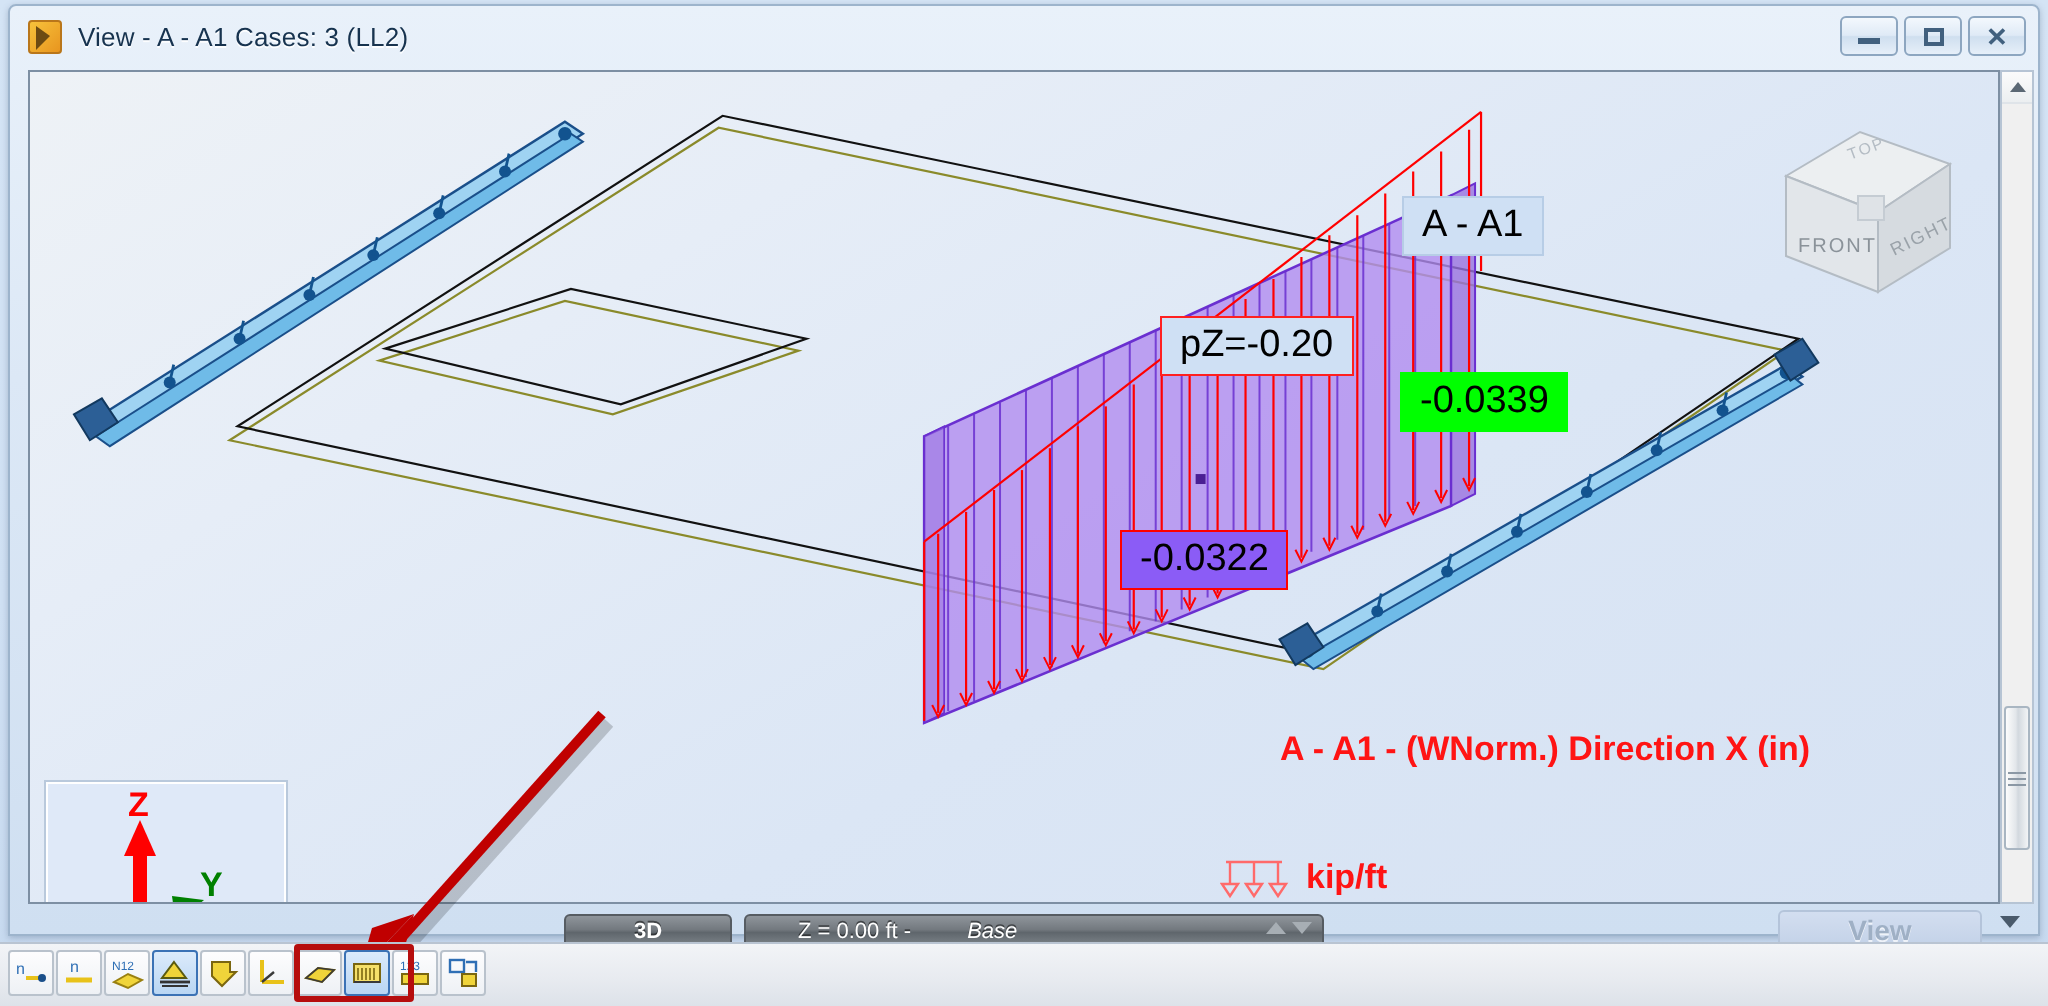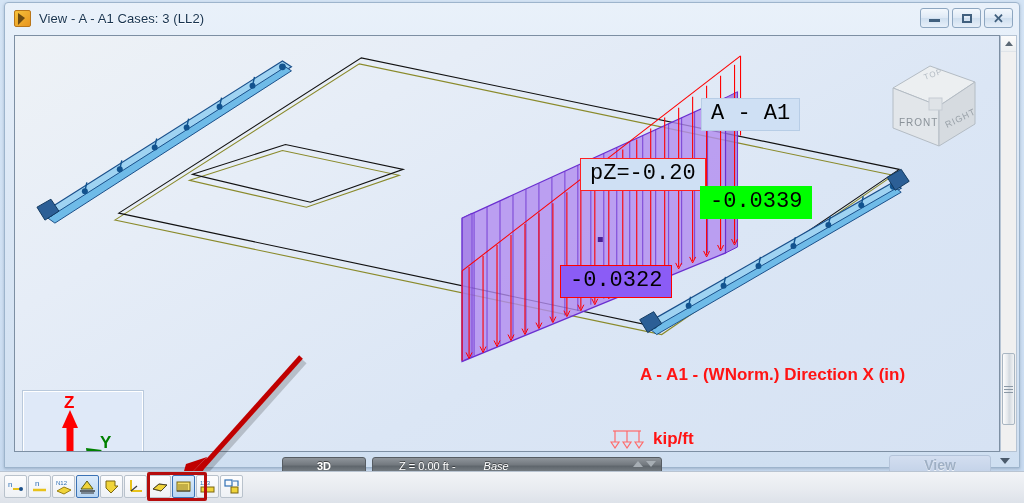--- a/index.html
+++ b/index.html
@@ -73,26 +73,25 @@
   }
   .canvas-bg {
     position: absolute; inset: 0;
     background: linear-gradient(150deg,#eef2f6 0%, #e6edf7 28%, #dbe6f5 62%, #d6e2f3 100%);
   }
   svg.scene { position:absolute; inset:0; width:100%; height:100%; }
 
   
   .lbl {
     position: absolute;
-    font-size: 22px;
+    font-size: 19px;
     line-height: 1;
     padding: 4px 9px 5px 9px;
     white-space: nowrap;
     color: #000;
-    font-family: Liberation Mono, monospace;
   }
   .lbl-aa1 { background:#cfe0f4; border:1px solid #b7cde6; }
   .lbl-pz  { background:#cfe0f4; border:1.5px solid #ff2020; }
   .lbl-green { background:#00ff00; border:1px solid #0f0; }
   .lbl-red { background:#8b5cf6; border:1px solid #f00; }
 
   .redtext {
     position: absolute;
     color: #ff1414; font-weight: 700;
     font-size: 17px; line-height: 22px;

